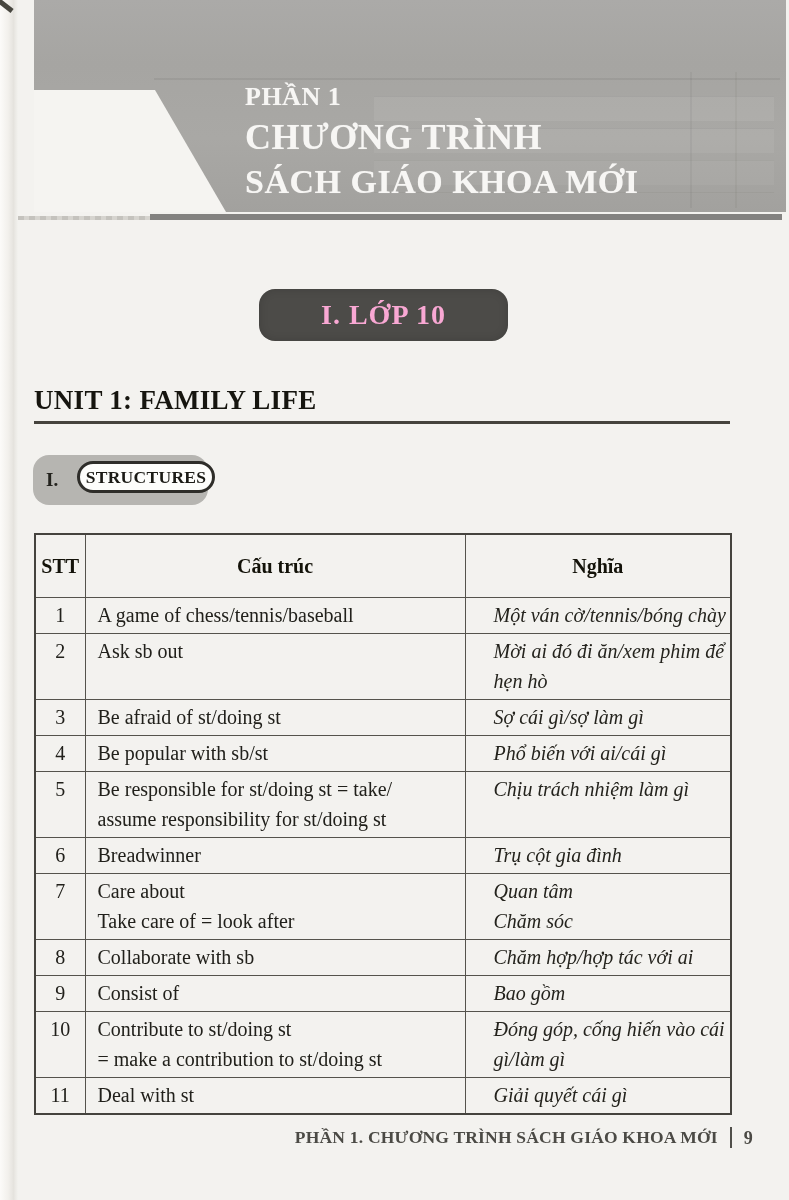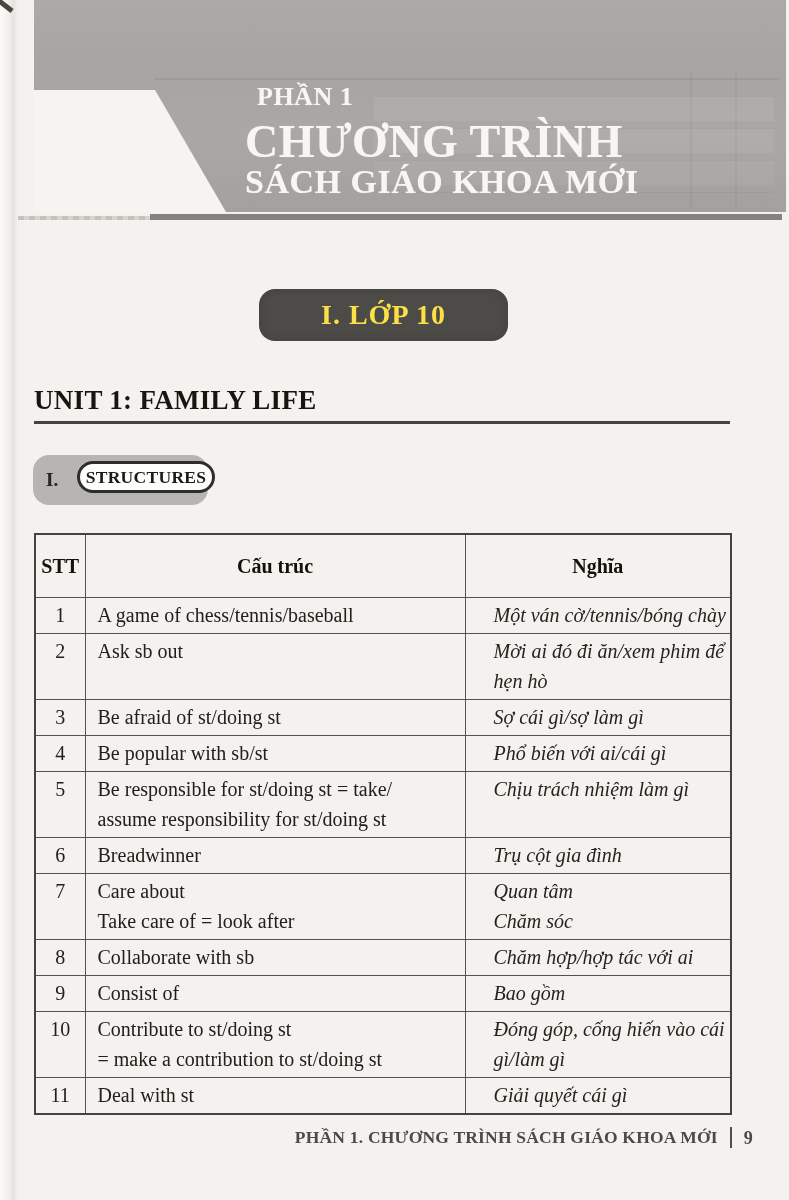--- a/index.html
+++ b/index.html
@@ -13,39 +13,39 @@
   .edge-strip{position:absolute;left:0;top:0;width:18px;height:100%;
     background:linear-gradient(90deg,#fcfbf9 0%,#f2f0ec 45%,#e5e3de 75%,rgba(229,227,222,0) 100%);}
   .corner-mark{position:absolute;left:-4px;top:3px;width:18px;height:5px;background:#47463f;transform:rotate(38deg);}
   
   .band{position:absolute;left:34px;top:0;width:752px;height:212px;
     background:linear-gradient(180deg,#abaaa8 0%,#a6a5a2 30%,#a9a8a5 65%,#a2a19e 100%);}
   .band-notch{position:absolute;left:0;top:90px;width:192px;height:122px;background:#f5f4f1;
     clip-path:polygon(0 0,121px 0,192px 122px,0 122px);}
   .band-text{position:absolute;color:#f7f6f4;font-weight:bold;line-height:1;letter-spacing:.5px;
     text-shadow:0 0 1px rgba(255,255,255,.35);}
-  .band-part{left:223px;top:84px;font-size:26px;}
-  .band-title1{left:211px;top:119px;font-size:46px;}
+  .band-part{left:211px;top:84px;font-size:26px;}
+  .band-title1{left:211px;top:119px;font-size:36px;}
   .band-title2{left:211px;top:165px;font-size:34px;}
   
   .ghost{position:absolute;pointer-events:none;}
   .gh-l1{left:120px;top:78px;right:6px;height:2px;background:rgba(70,70,66,.10);}
   .gh-l2{left:340px;top:96px;right:12px;height:24px;background:rgba(255,255,255,.07);border-top:1px solid rgba(60,60,56,.07);}
   .gh-l3{left:340px;top:128px;right:12px;height:24px;background:rgba(255,255,255,.06);border-top:1px solid rgba(60,60,56,.07);}
   .gh-l4{left:340px;top:160px;right:12px;height:24px;background:rgba(255,255,255,.05);border-top:1px solid rgba(60,60,56,.06);}
   .gh-l5{left:340px;top:192px;right:12px;height:14px;border-top:1px solid rgba(60,60,56,.06);}
   .gh-v1{left:656px;top:72px;width:2px;height:136px;background:rgba(50,50,46,.06);}
   .gh-v2{left:701px;top:72px;width:2px;height:136px;background:rgba(50,50,46,.05);}
   
   .rule-left{position:absolute;left:18px;top:216px;width:132px;height:4px;background:#cbc9c4;
     background-image:repeating-linear-gradient(90deg,#c4c2bd 0 6px,#d6d4cf 6px 11px);}
   .rule-main{position:absolute;left:150px;top:214px;width:632px;height:6px;background:#838280;}
   
   .grade-badge{position:absolute;left:259px;top:289px;width:249px;height:52px;border-radius:16px;
-    background:#4c4b48;color:#fde047;font-size:28px;font-weight:bold;letter-spacing:1px;
+    background:#4c4b48;color:#f9a8d4;font-size:28px;font-weight:bold;letter-spacing:1px;
     display:flex;align-items:center;justify-content:center;box-shadow:inset 0 0 10px rgba(0,0,0,.15);}
   
   .unit-title{position:absolute;left:34px;top:387px;font-size:27px;font-weight:bold;color:#16150f;letter-spacing:.3px;line-height:1;text-align:center;}
   .unit-rule{position:absolute;left:34px;top:421px;width:696px;height:3px;background:#45433d;}
   
   .section-outer{position:absolute;left:33px;top:455px;width:175px;height:50px;border-radius:16px;background:#b6b5b1;}
   .section-numeral{position:absolute;left:46px;top:470px;font-size:19px;font-weight:bold;color:#23221d;line-height:1;}
   .section-inner{position:absolute;left:77px;top:461px;width:138px;height:32px;border-radius:18px;
     background:#fdfdfb;border:3px solid #2e2d29;box-sizing:border-box;
     display:flex;align-items:center;justify-content:center;

